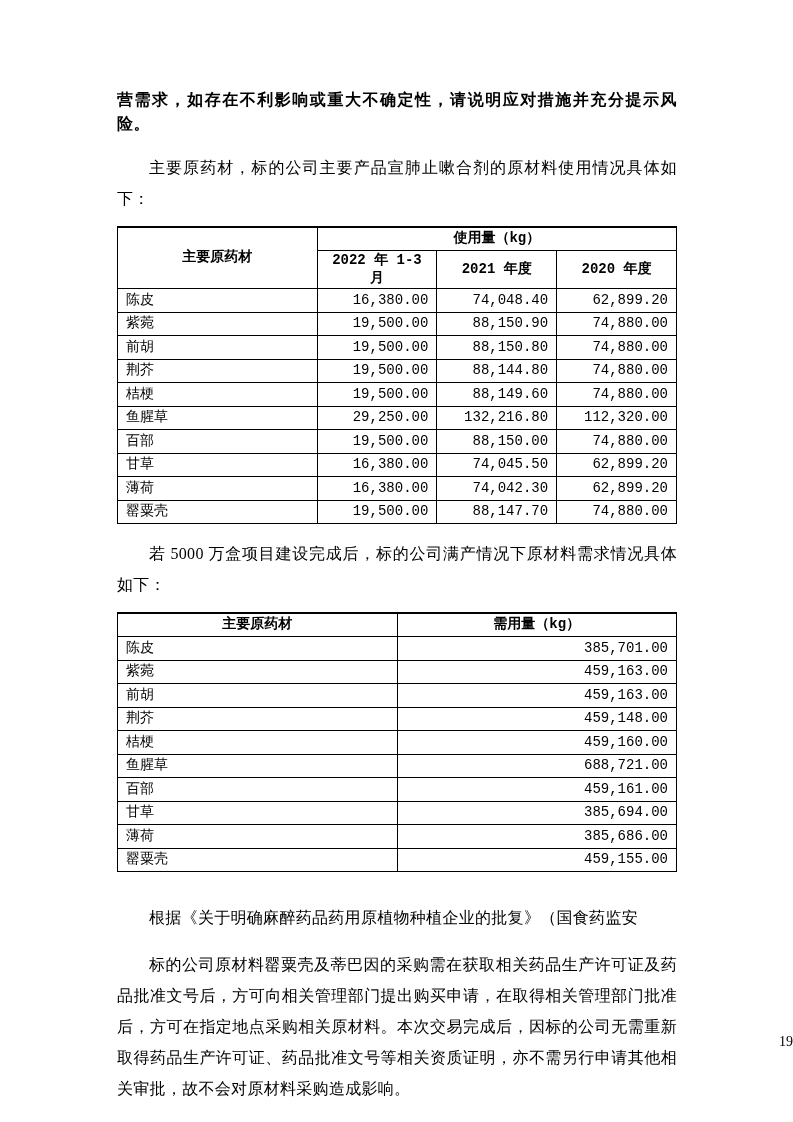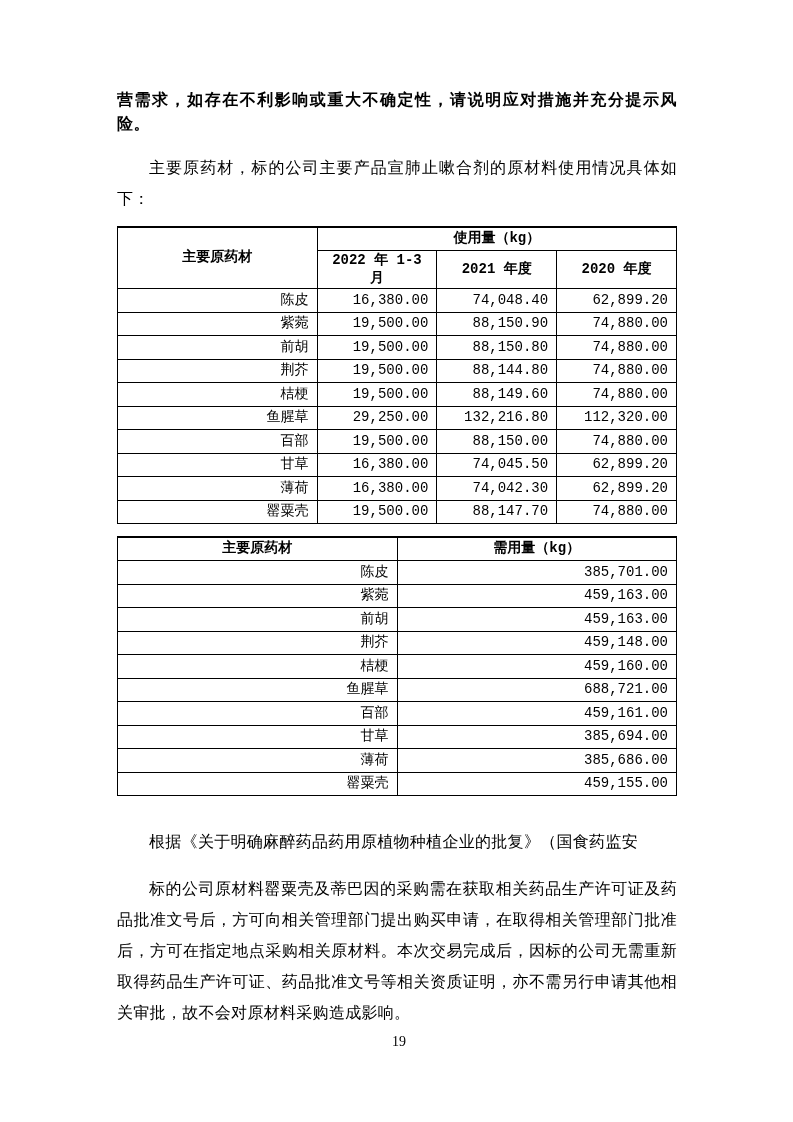--- a/index.html
+++ b/index.html
@@ -51,29 +51,29 @@
     border: 1px solid #000;
     height: 23.5px;
     padding: 1px 8px;
     line-height: 1.25;
     vertical-align: middle;
   }
   .doc-table th {
     font-weight: bold;
     text-align: center;
   }
-  .cell-name { text-align: right; }
+  .cell-name { text-align: left; }
   .cell-num  { text-align: right; padding-right: 12px; }
 
   .page-number {
     position: absolute;
     left: 5px;
     right: 0;
     bottom: 72px;
-    text-align: center;
+    text-align: right;
     font-size: 14px;
   }
 </style>
 </head>
 <body>
 
 <div class="page">
 
   <p class="heading-bold">营需求，如存在不利影响或重大不确定性，请说明应对措施并充分提示风险。</p>
 
@@ -152,20 +152,21 @@
       </tr>
       <tr>
         <td class="cell-name">罂粟壳</td>
         <td class="cell-num">19,500.00</td>
         <td class="cell-num">88,147.70</td>
         <td class="cell-num">74,880.00</td>
       </tr>
     </tbody>
   </table>
 
+  <p class="para indent mt14">若 5000 万盒项目建设完成后，标的公司满产情况下原材料需求情况具体如下：</p>
 
   <table class="doc-table">
     <colgroup>
       <col style="width:50%">
       <col style="width:50%">
     </colgroup>
     <tbody>
       <tr>
         <th>主要原药材</th>
         <th>需用量（kg）</th>

